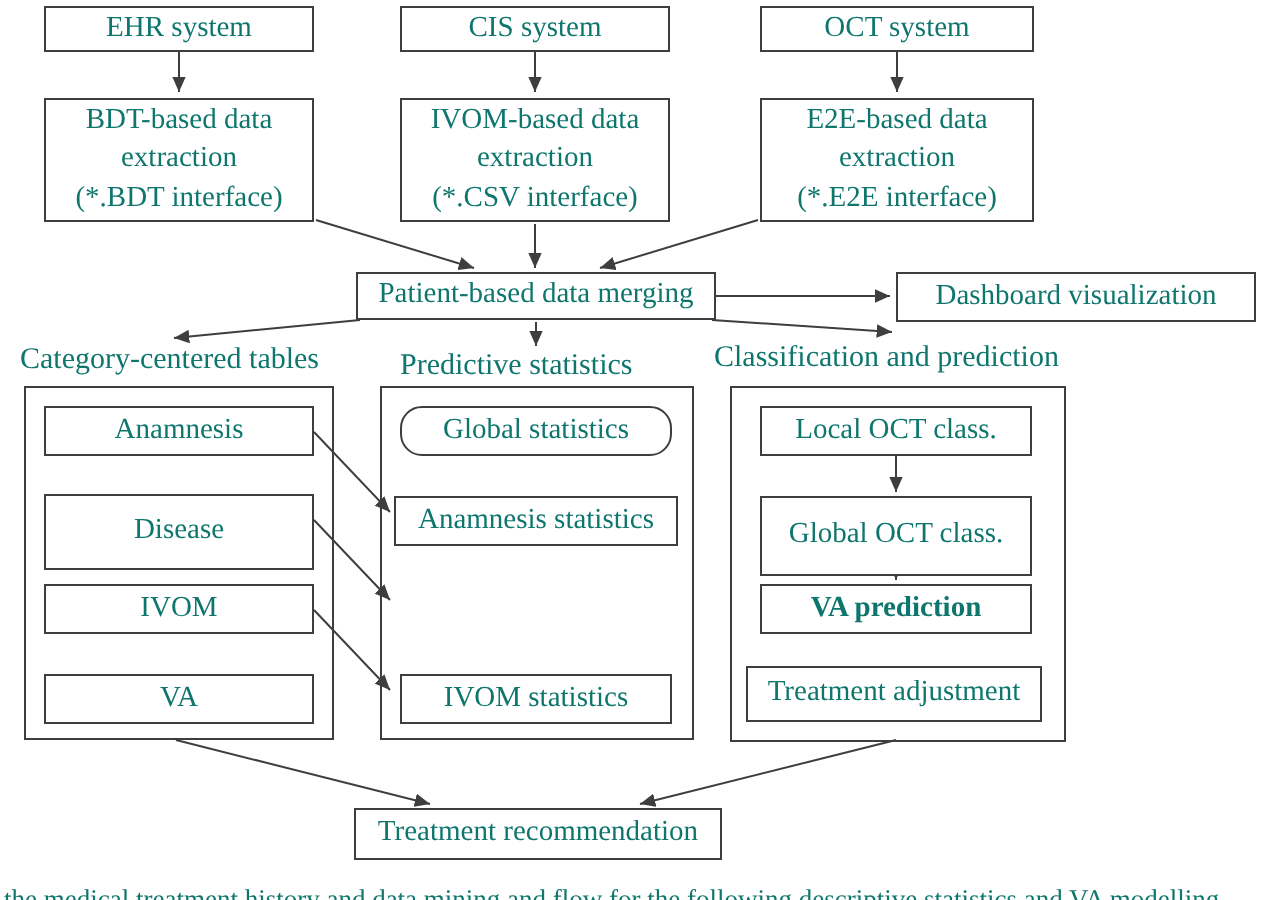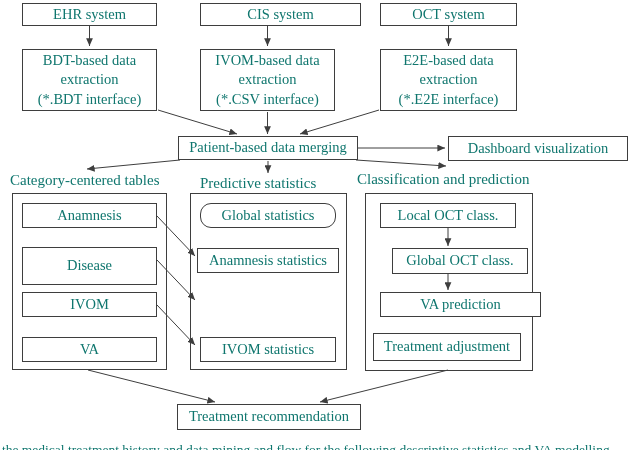--- a/index.html
+++ b/index.html
@@ -14,21 +14,21 @@
   }
   .cont{
     position:absolute;box-sizing:border-box;border:1px solid #3e3e3e;background:transparent;z-index:1;
   }
   .gtitle{position:absolute;font-size:15px;white-space:nowrap;z-index:2;}
   #arrows{position:absolute;left:0;top:0;z-index:0;pointer-events:none;}
   #caption{position:absolute;left:2px;top:442px;font-size:13.5px;white-space:nowrap;z-index:2;}
 
   
   #ehr{left:22px;top:3px;width:135px;height:23px;}
-  #cis{left:200px;top:3px;width:161px;height:23px;}
+  #cis{left:200px;top:3px;width:135px;height:23px;}
   #oct{left:380px;top:3px;width:137px;height:23px;}
   
   #bdt{left:22px;top:49px;width:135px;height:62px;}
   #ivm{left:200px;top:49px;width:135px;height:62px;}
   #e2e{left:380px;top:49px;width:137px;height:62px;}
   
   #merge{left:178px;top:136px;width:180px;height:24px;text-align:right;}
   #dash{left:448px;top:136px;width:180px;height:25px;}
   
   #t-cat{left:10px;top:172px;}
@@ -43,22 +43,22 @@
   #dis{left:22px;top:247px;width:135px;height:38px;}
   #ivo{left:22px;top:292px;width:135px;height:25px;}
   #va{left:22px;top:337px;width:135px;height:25px;}
   
   #gstat{left:200px;top:203px;width:136px;height:25px;border-radius:11px;}
   #astat{left:197px;top:248px;width:142px;height:25px;}
   #dstat{left:200px;top:292px;width:136px;height:25px;}
   #istat{left:200px;top:337px;width:136px;height:25px;}
   
   #loct{left:380px;top:203px;width:136px;height:25px;}
-  #goct{left:392px;top:248px;width:136px;height:26px;}
-  #vap{left:380px;top:292px;width:161px;height:25px;}
+  #goct{left:380px;top:248px;width:136px;height:40px;}
+  #vap{left:380px;top:292px;width:136px;height:25px;font-weight:bold;}
   #tadj{left:373px;top:333px;width:148px;height:28px;}
   
   #rec{left:177px;top:404px;width:184px;height:26px;}
 </style>
 </head>
 <body>
 
 <div id="fig">
 
   <svg id="arrows" width="640" height="450" viewBox="0 0 640 450">

